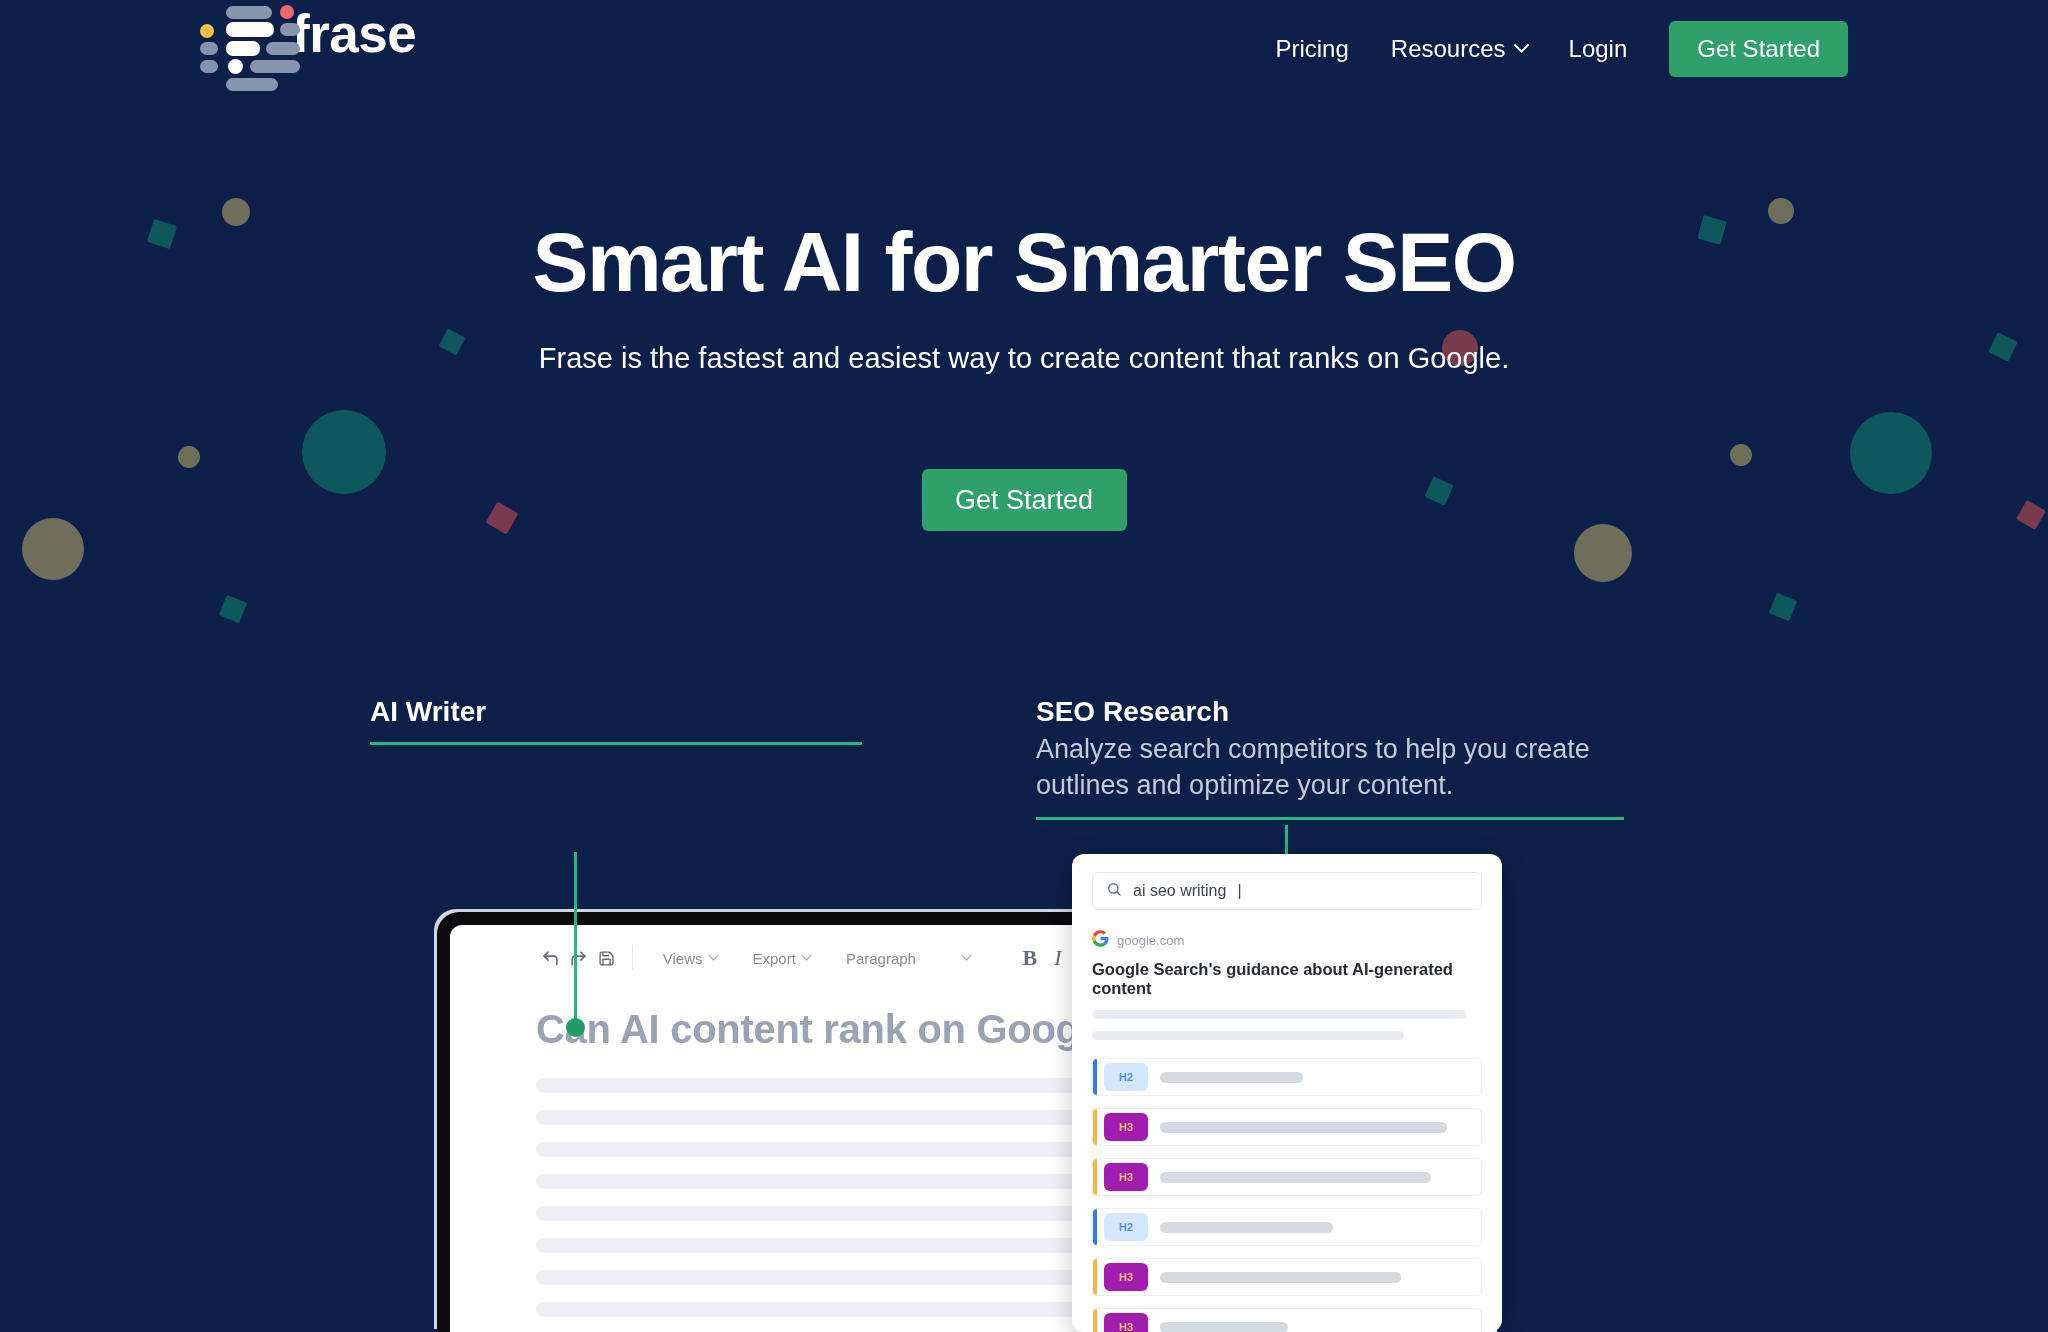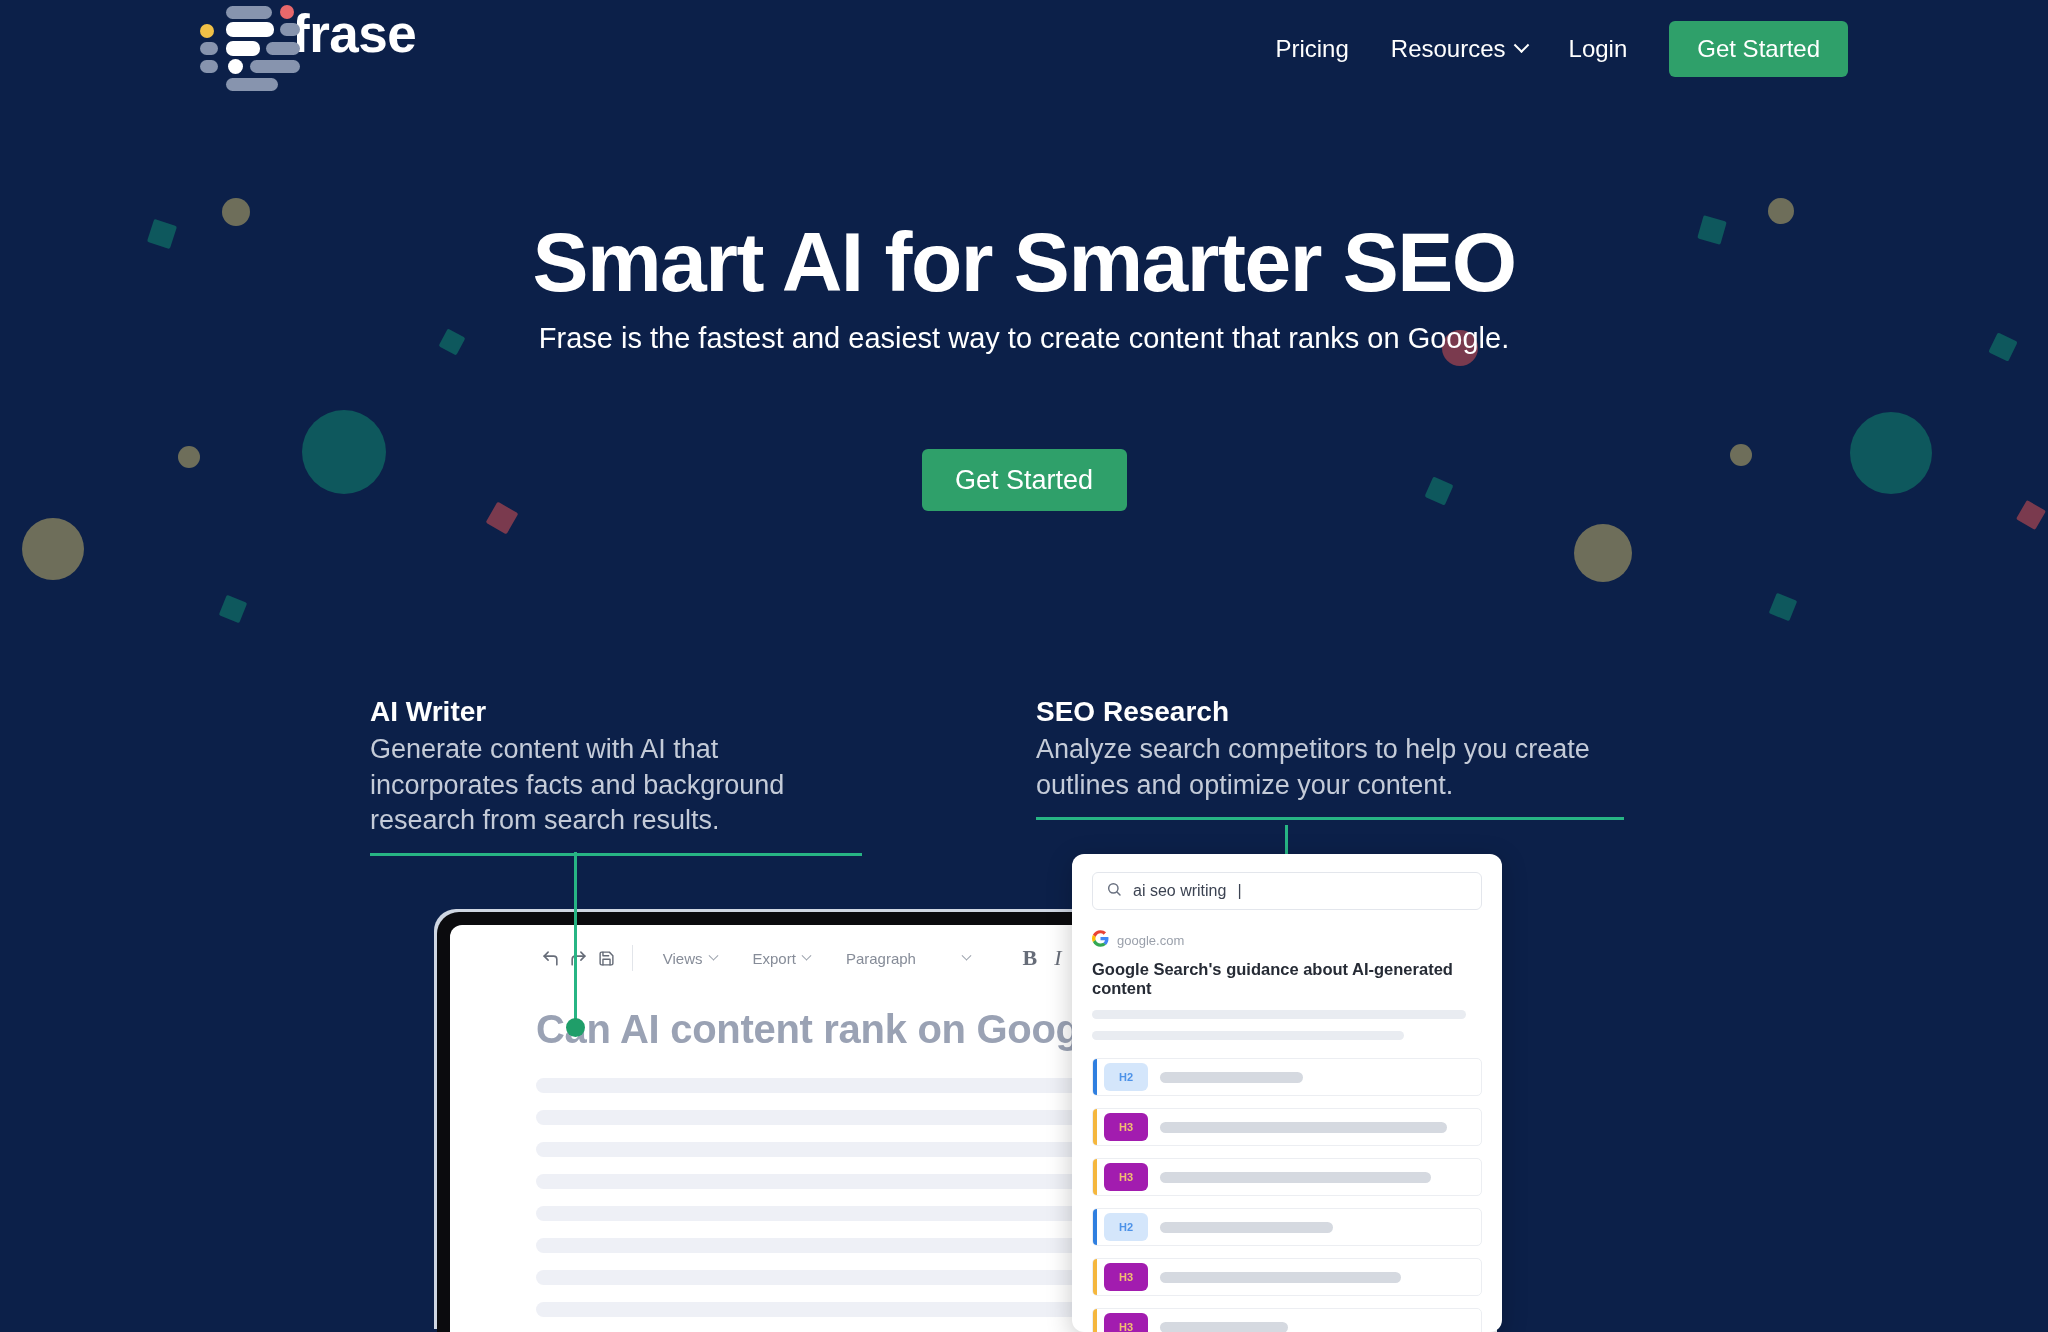--- a/index.html
+++ b/index.html
@@ -128,21 +128,21 @@
   }
   .hero-title {
     margin-top: 218px;
     color: #ffffff;
     font-size: 84px;
     font-weight: 700;
     letter-spacing: -1.5px;
     line-height: 1.05;
   }
   .hero-sub {
-    margin-top: 16px;
+    margin-top: 36px;
     color: #ffffff;
     font-size: 29px;
     font-weight: 400;
   }
   .hero-cta {
     margin: 94px auto 0;
     background: #2fa06a;
     color: #ffffff;
     font-size: 27px;
     border: none;
@@ -423,21 +423,20 @@
 <section class="hero">
   <h1 class="hero-title">Smart AI for Smarter SEO</h1>
   <p class="hero-sub">Frase is the fastest and easiest way to create content that ranks on Google.</p>
   <button class="hero-cta">Get Started</button>
 </section>
 
 <div class="callouts">
 
   <div class="callout" id="callout-ai-writer">
     <div class="callout-title">AI Writer</div>
-    <div class="callout-desc">Generate content with AI that incorporates facts and background research from search results.</div>
     <div class="callout-rule"></div>
   </div>
   <div class="connector-line" style="left:574px; top:852px; height:176px;"></div>
   <div class="connector-dot" style="left:566px; top:1018px;"></div>
 
   <div class="callout" id="callout-seo">
     <div class="callout-title">SEO Research</div>
     <div class="callout-desc">Analyze search competitors to help you create outlines and optimize your content.</div>
     <div class="callout-rule"></div>
   </div>

